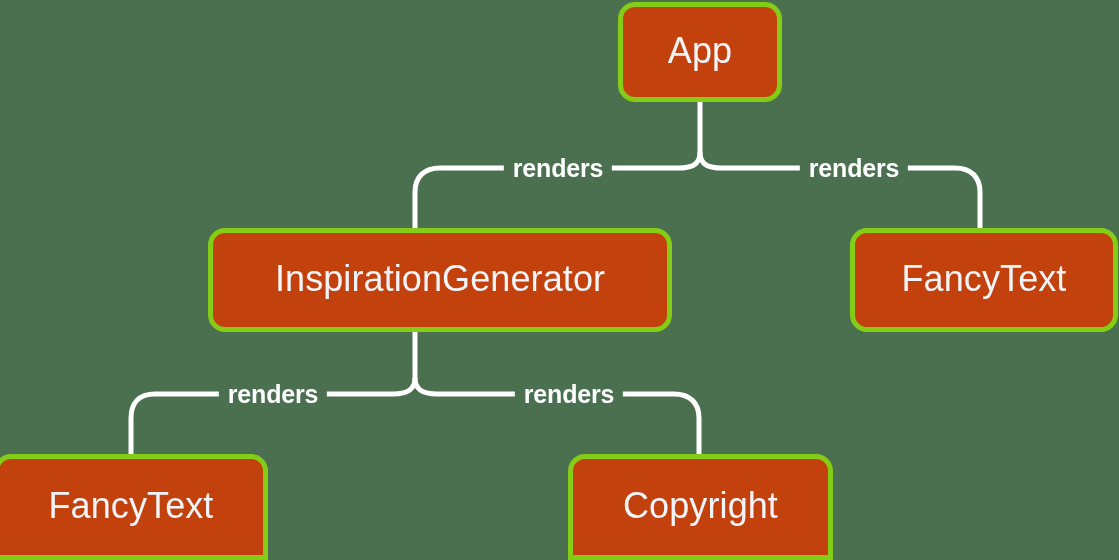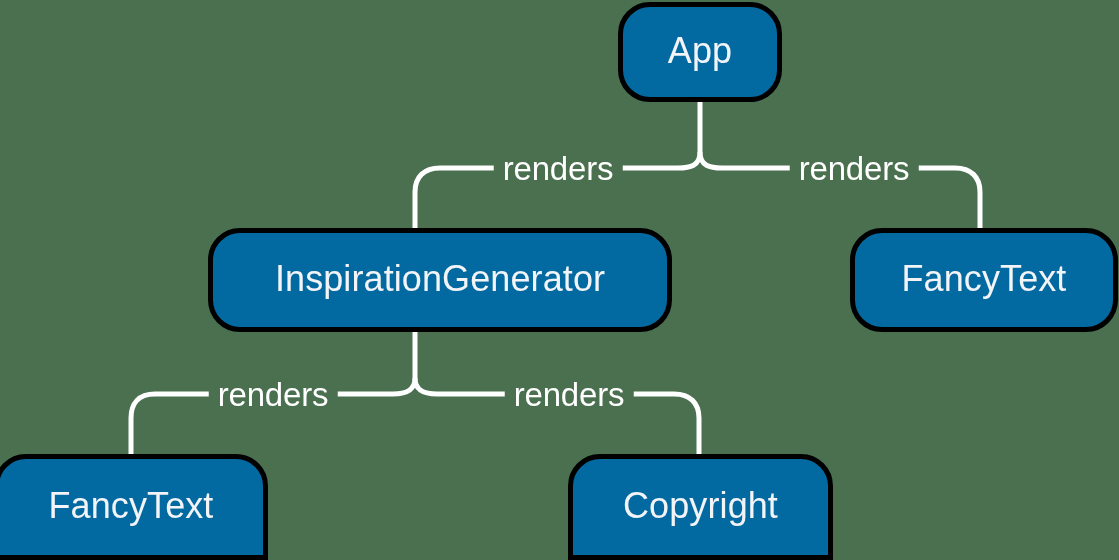--- a/index.html
+++ b/index.html
@@ -42,37 +42,37 @@
     stroke-width: 5;
     stroke-linecap: butt;
     stroke-linejoin: round;
   }
 
   
   .edge-label {
     position: absolute;
     z-index: 2;
     color: #ffffff;
-    font-size: 33px;
-    font-weight: 400;
+    font-size: 25px;
+    font-weight: 700;
     line-height: 1;
     letter-spacing: -0.2px;
     white-space: nowrap;
     background: #4a7050;
     padding: 0 9px;
     transform: translate(-50%, -50%);
   }
 
   
   .node {
     position: absolute;
     z-index: 3;
-    background: #0369a1;
-    border: 5px solid #000000;
-    border-radius: 32px;
+    background: #c2410c;
+    border: 5px solid #84cc16;
+    border-radius: 17px;
     display: flex;
     align-items: center;
     justify-content: center;
     color: #f2f4f7;
     font-size: 36px;
     font-weight: 400;
     line-height: 1;
     letter-spacing: 0.1px;
     white-space: nowrap;
   }

